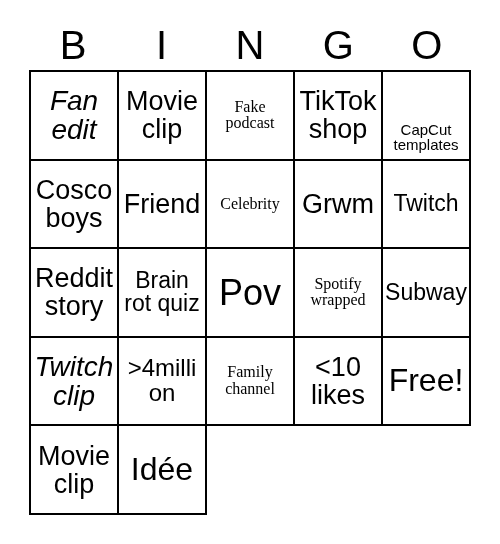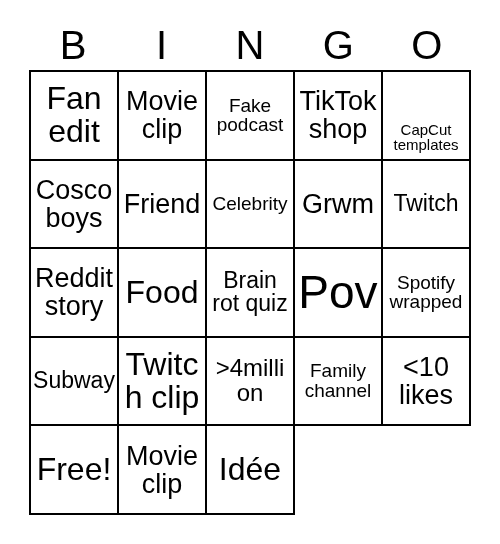--- a/index.html
+++ b/index.html
@@ -76,26 +76,26 @@
     display: block;
     width: 100%;
     line-height: 1.04;
     word-break: break-word;
     hyphens: none;
   }
 
   
   .fs-xs  { font-size: 15px; margin-top: 44px; }
   .fs-sm  { font-size: 24px; }
-  .fs-md  { font-size: 19px; }
+  .fs-md  { font-size: 16px; font-family: Liberation Serif, serif; }
   .fs-lg  { font-size: 23px; }
   .fs-xl  { font-size: 27px; }
-  .fs-2xl { font-size: 32px; }
+  .fs-2xl { font-size: 28px; font-style: italic; }
   .fs-3xl { font-size: 32px; }
-  .fs-4xl { font-size: 46px; }
+  .fs-4xl { font-size: 36px; }
 </style>
 </head>
 <body>
 
 <div id="bingo-card">
 
   <div id="bingo-header">
       <div class="header-letter">B</div>
       <div class="header-letter">I</div>
       <div class="header-letter">N</div>
@@ -131,23 +131,20 @@
       <div class="bingo-cell">
         <span class="cell-text fs-xl">Grwm</span>
       </div>
       <div class="bingo-cell">
         <span class="cell-text fs-lg">Twitch</span>
       </div>
       <div class="bingo-cell">
         <span class="cell-text fs-xl">Reddit story</span>
       </div>
       <div class="bingo-cell">
-        <span class="cell-text fs-3xl">Food</span>
-      </div>
-      <div class="bingo-cell">
         <span class="cell-text fs-lg">Brain rot quiz</span>
       </div>
       <div class="bingo-cell">
         <span class="cell-text fs-4xl">Pov</span>
       </div>
       <div class="bingo-cell">
         <span class="cell-text fs-md">Spotify wrapped</span>
       </div>
       <div class="bingo-cell">
         <span class="cell-text fs-lg">Subway</span>

